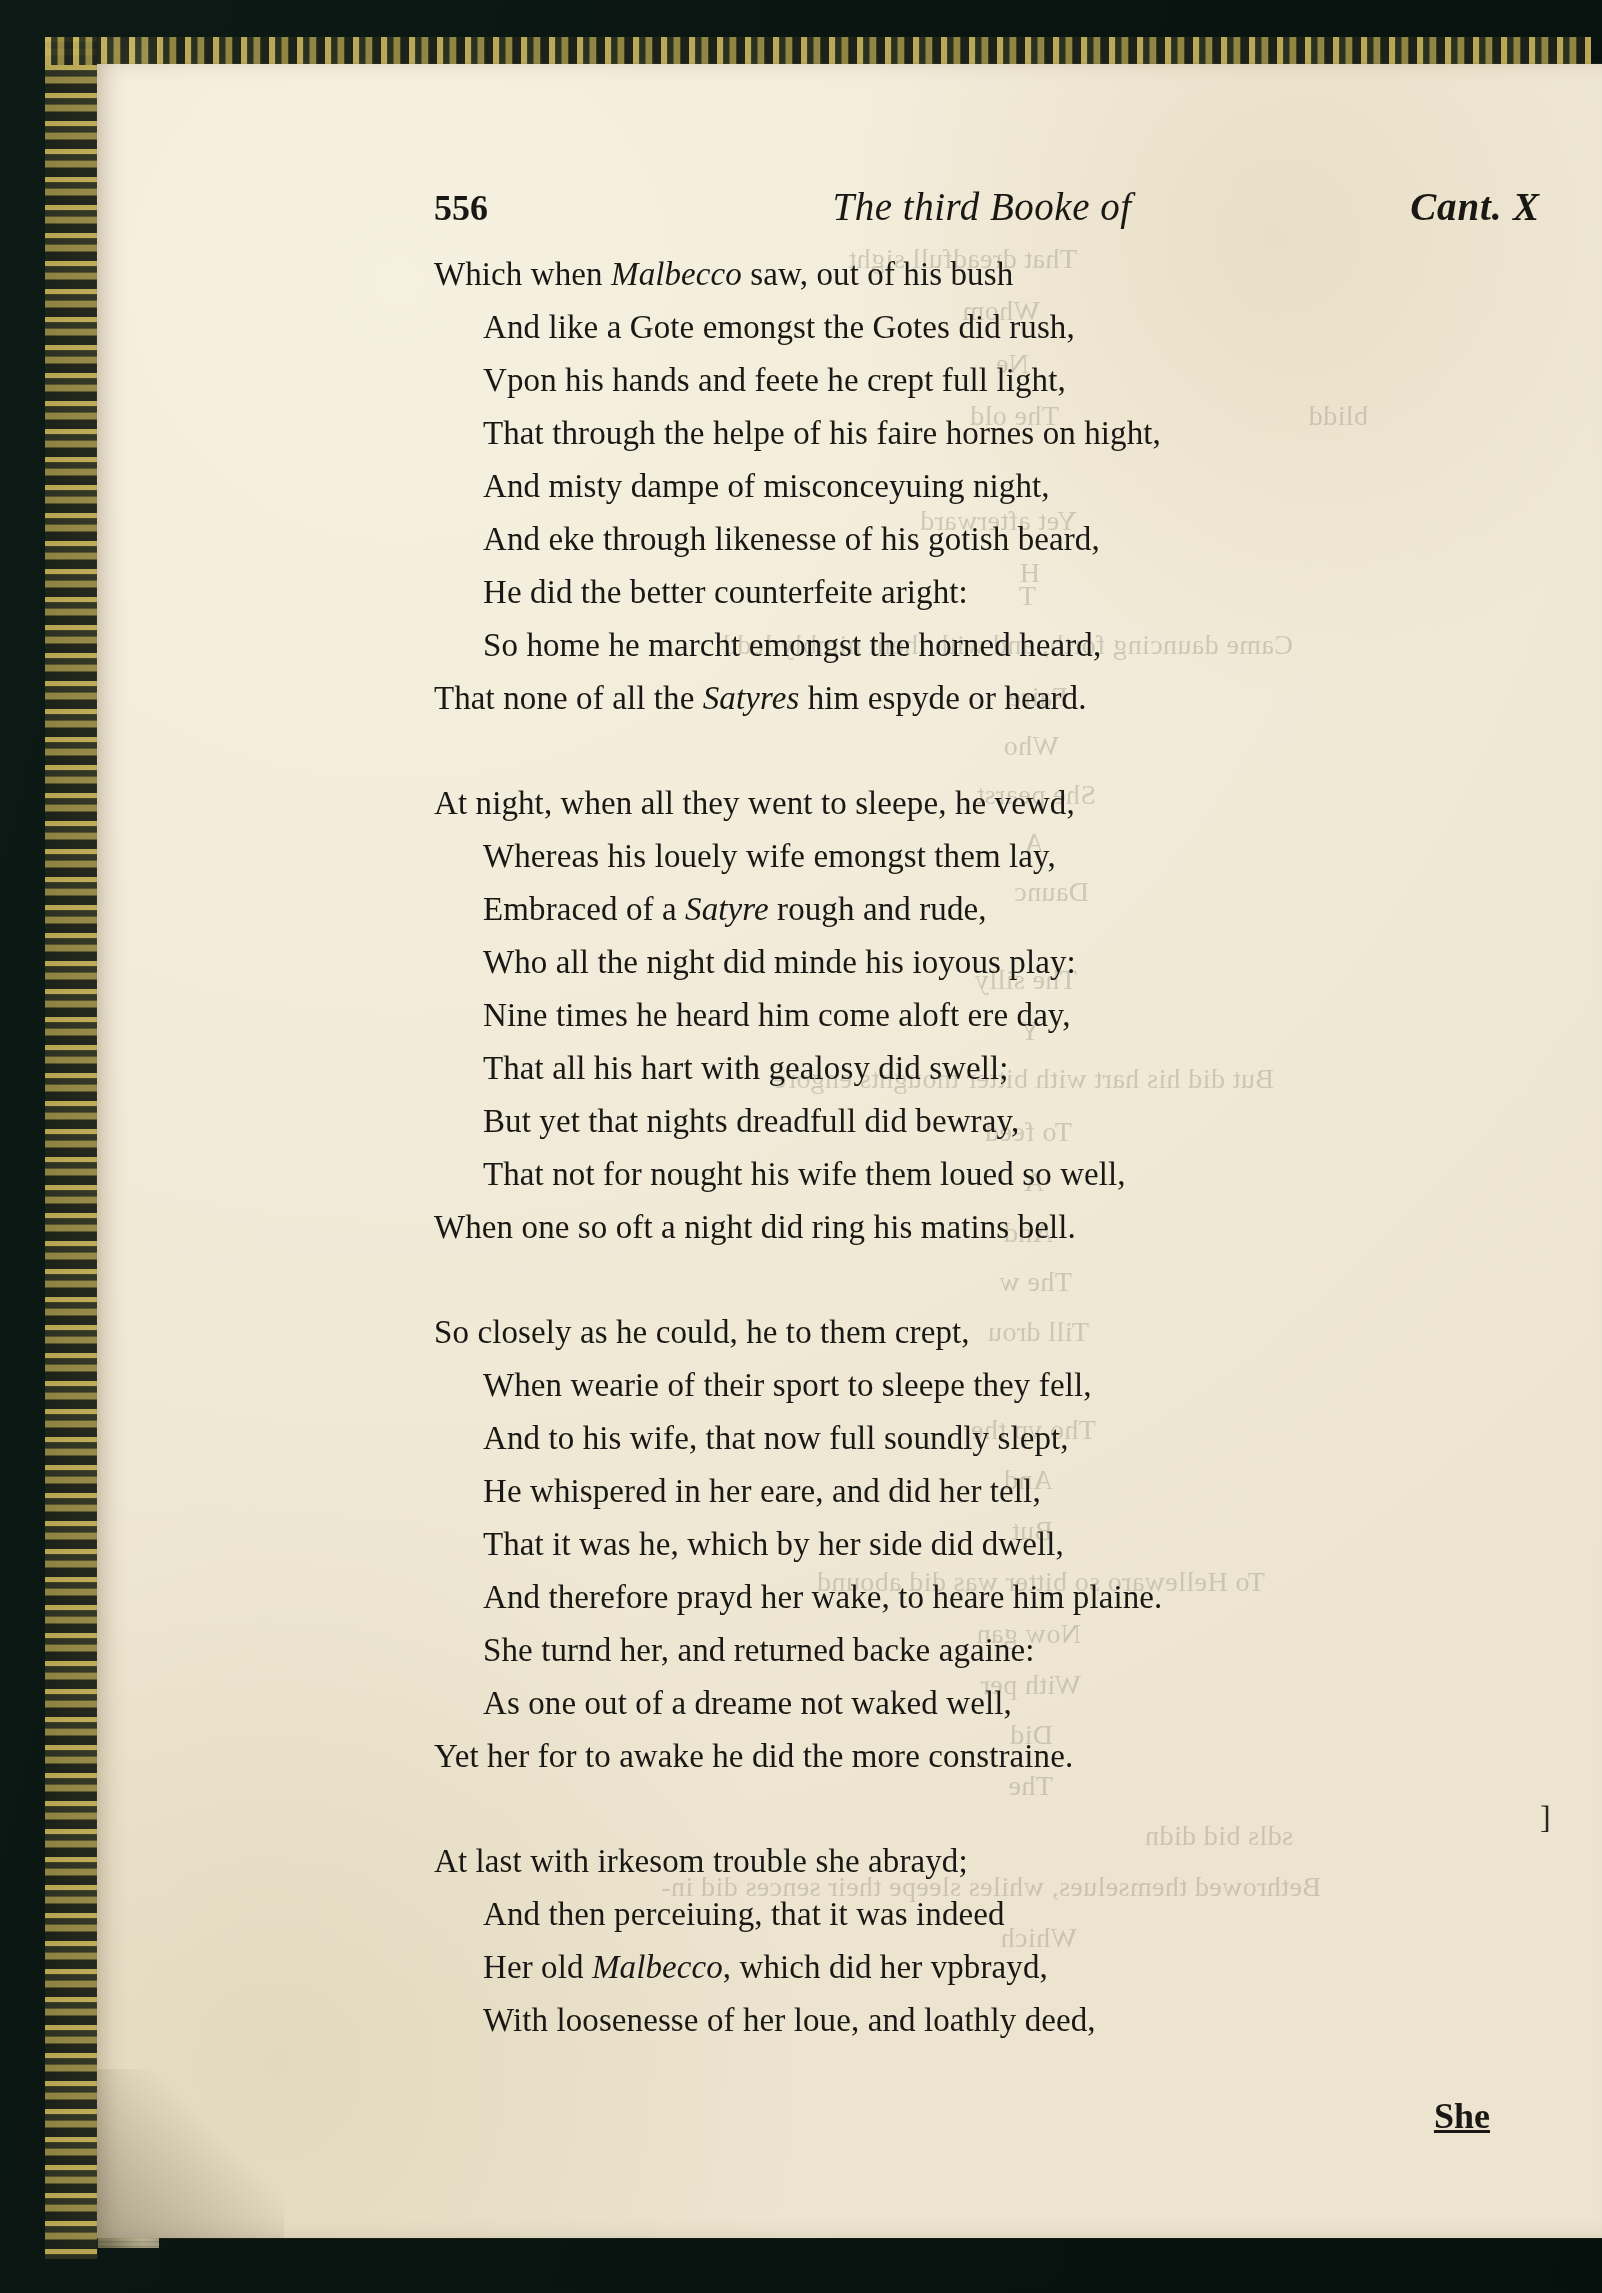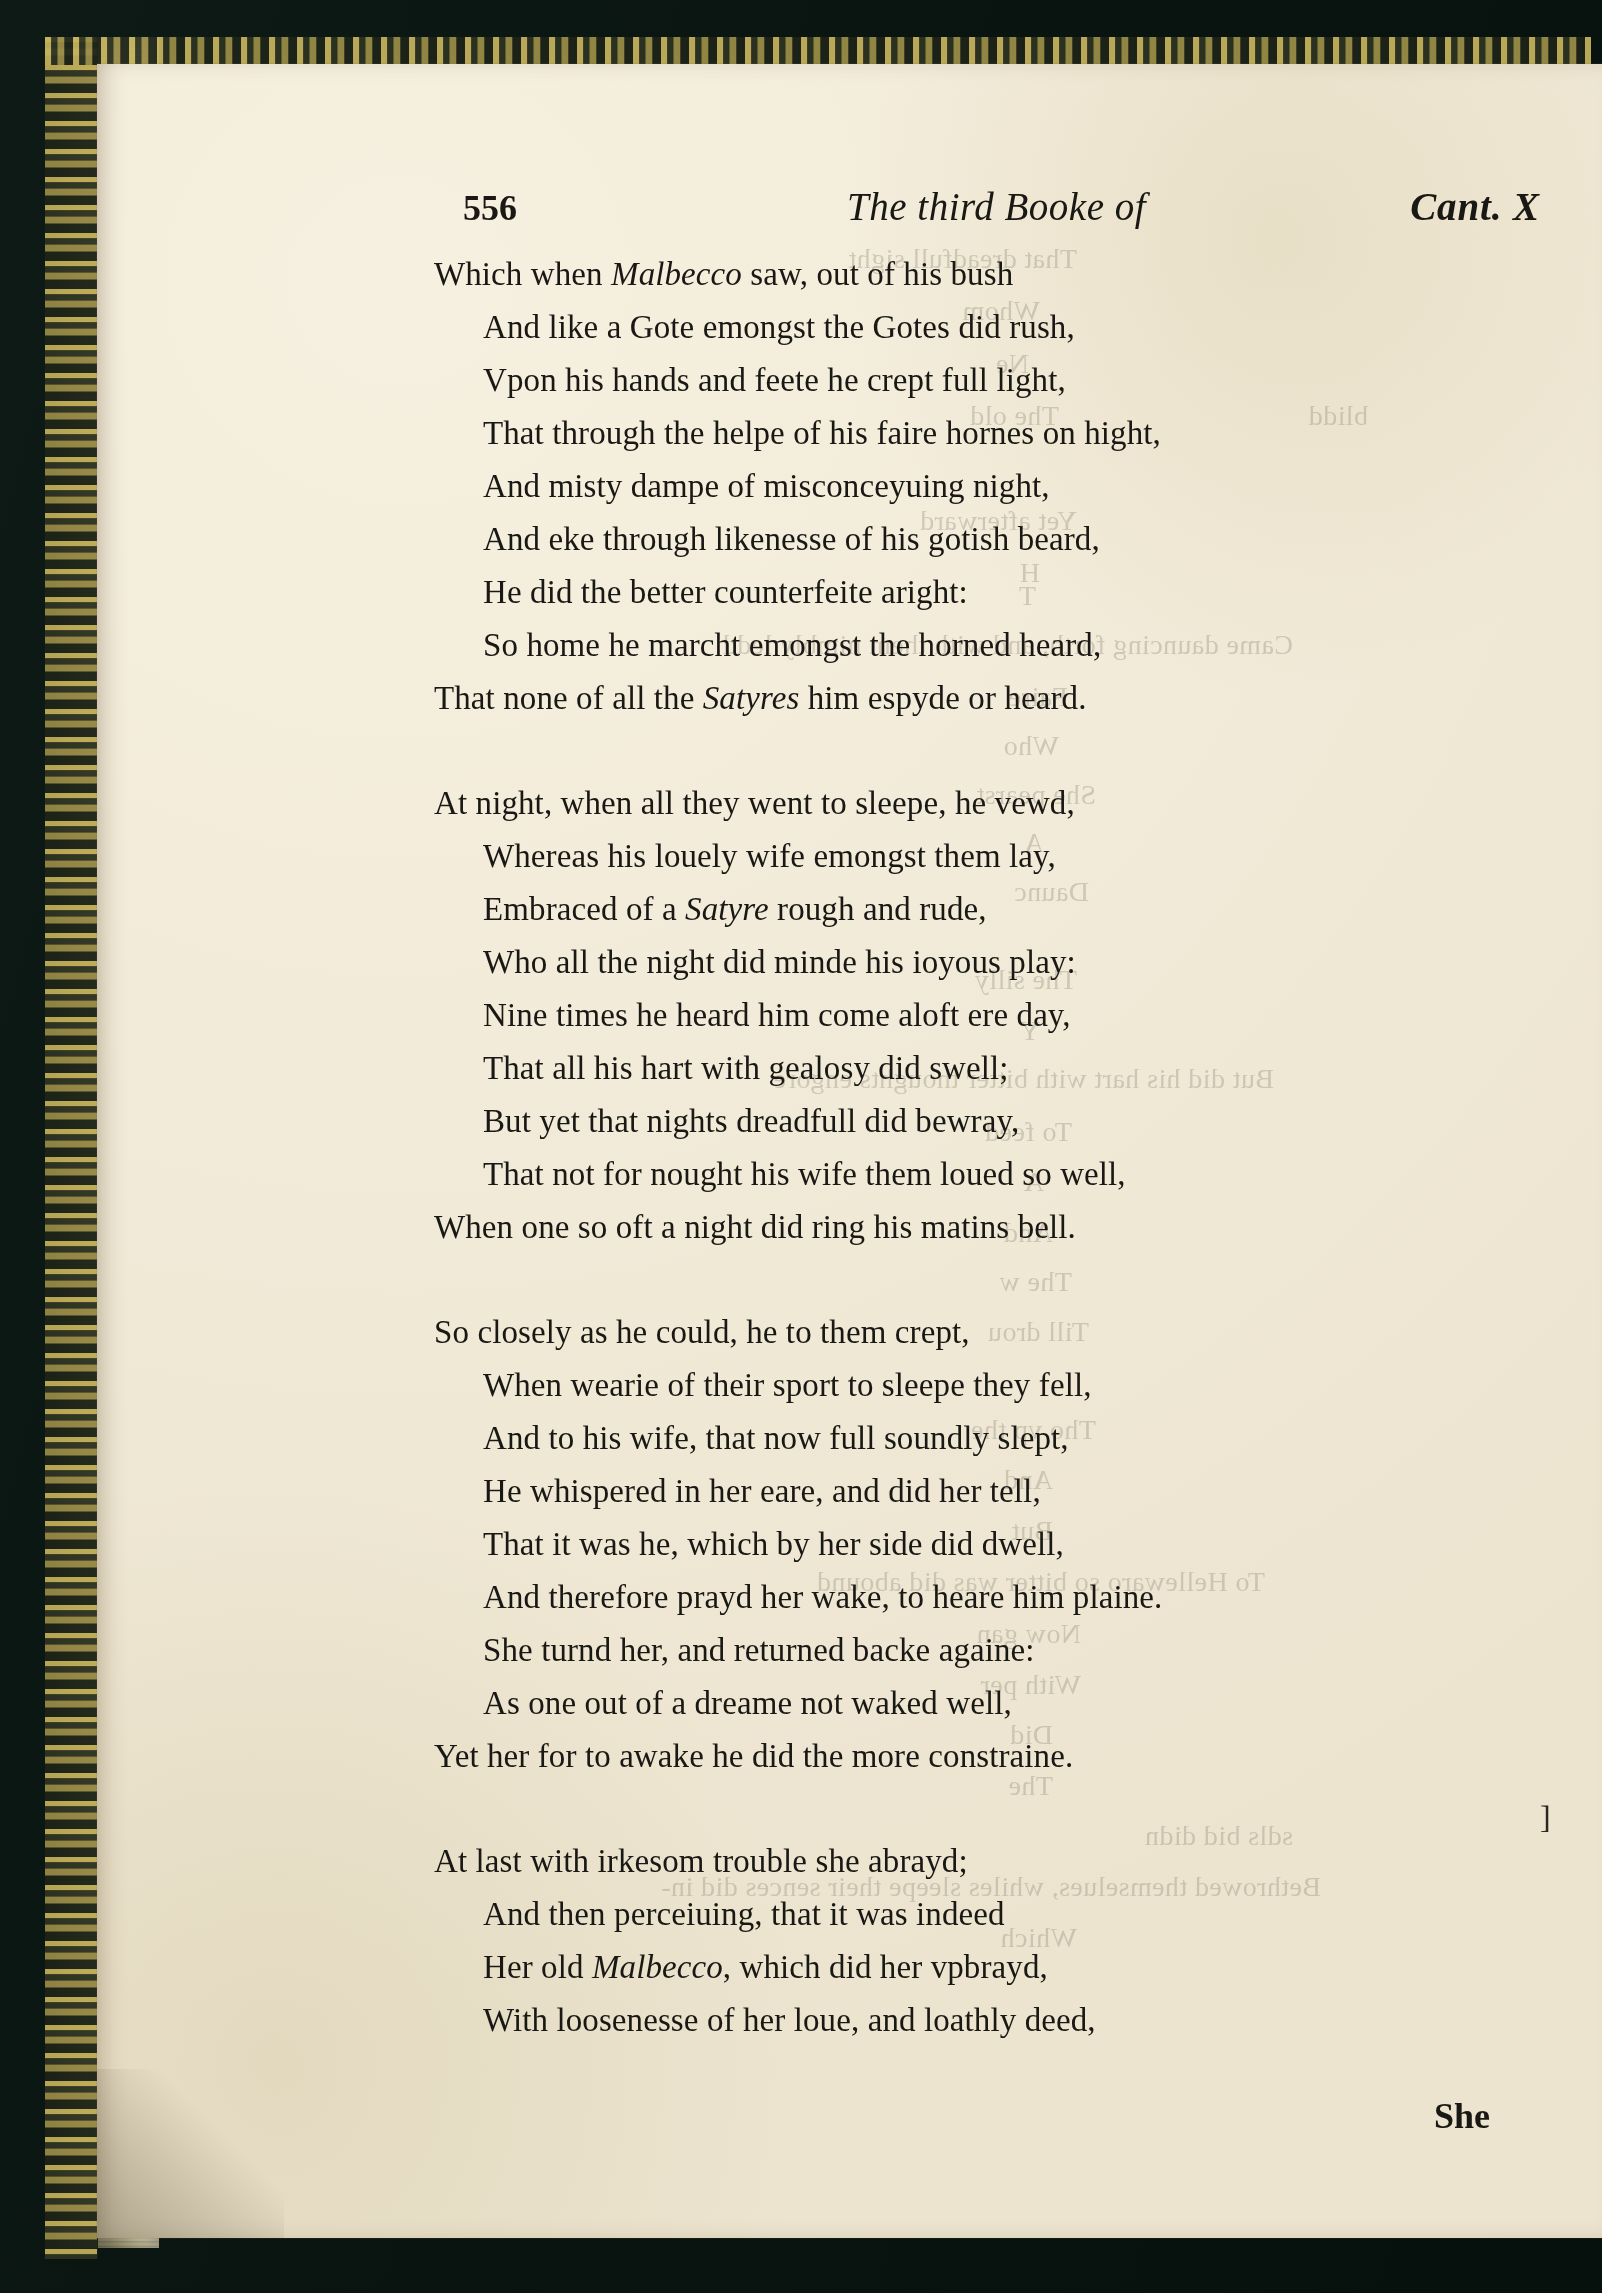--- a/index.html
+++ b/index.html
@@ -151,21 +151,20 @@
     width: 1106px;
     display: flex;
     align-items: baseline;
     justify-content: space-between;
     font-size: 37px;
   }
   .folio {
     font-weight: 700;
     letter-spacing: 0px;
     font-size: 36px;
-    margin-left: 29px;
   }
   .head-title {
     font-style: italic;
     font-size: 39px;
     letter-spacing: 0.5px;
     margin-left: 66px;
     text-align: right;
   }
   .canto {
     font-style: italic;
@@ -187,20 +186,21 @@
   .line { white-space: nowrap; }
   .indent { padding-left: 49px; }
   .ital { font-style: italic; }
 
   .catchword {
     position: absolute;
     right: 112px;
     top: 2031px;
     font-size: 36px;
     font-weight: 700;
+    text-decoration: underline;
   }
 
   .brace {
     position: absolute;
     left: 1443px;
     top: 1735px;
     font-size: 32px;
     color: #2a2822;
   }
 </style>

